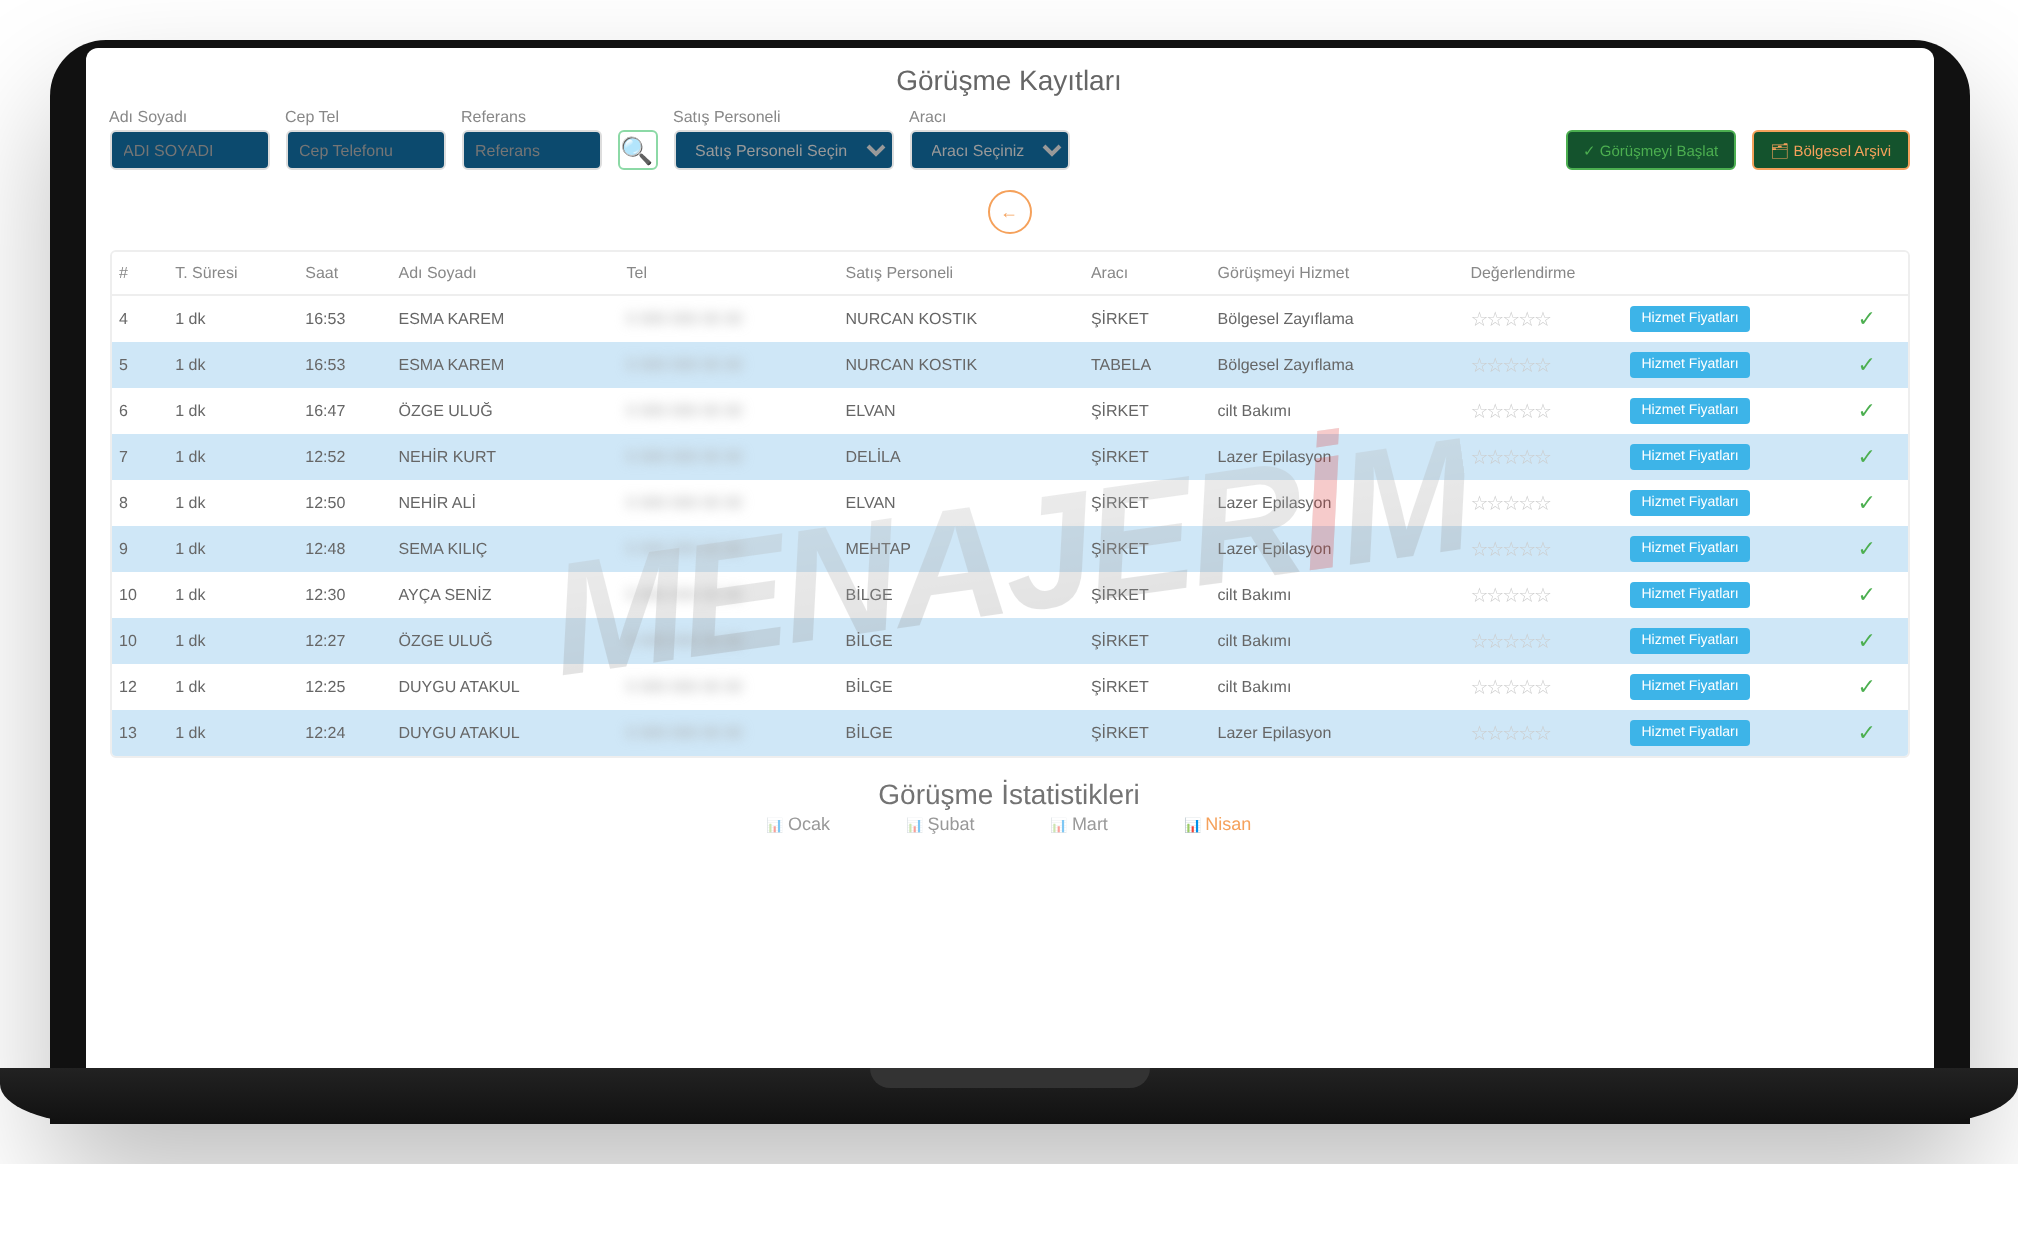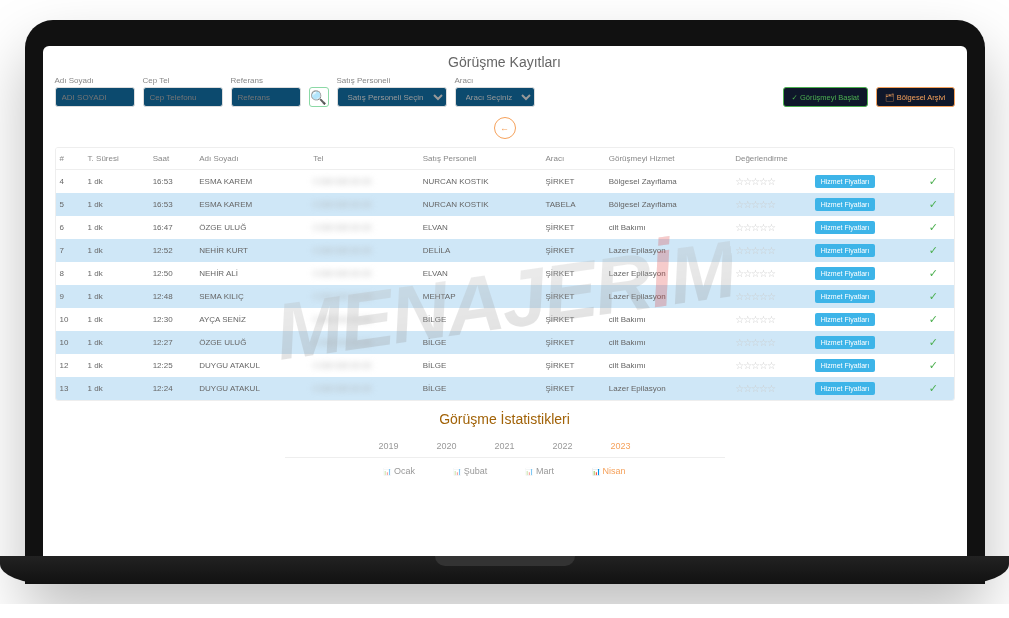--- a/index.html
+++ b/index.html
@@ -9,21 +9,21 @@
       display: flex;
       justify-content: center;
       align-items: flex-start;
       padding: 20px;
       position: relative;
     }
     .laptop-frame {
       width: 960px;
       background: #111;
       border-radius: 28px 28px 0 0;
-      padding: 26px 18px 0 18px;
+      padding: 4px 18px 0 18px;
       box-shadow: 0 30px 60px rgba(0,0,0,.25);
       position: relative;
     }
     .screen {
       background: #fff;
       border-radius: 6px 6px 0 0;
       height: 510px;
       overflow: hidden;
       position: relative;
     }
@@ -84,21 +84,21 @@
       color: #4caf50;
       height: 20px; width: 20px;
       border-radius: 3px;
       cursor: pointer;
       display: inline-flex; align-items: center; justify-content: center;
     }
     .spacer { flex: 1; }
     .btn-outline {
       border: 1px solid;
       border-radius: 3px;
-      background: #0f172a;
+      background: #14532d;
       padding: 3px 8px;
       font-size: 7.5px;
       cursor: pointer;
       height: 20px;
       white-space: nowrap;
       text-align: center;
     }
     .btn-green { border-color: #4caf50; color: #4caf50; }
     .btn-orange { border-color: #f5a15b; color: #f5a15b; }
     .date-bar {
@@ -159,23 +159,23 @@
       border: none;
       border-radius: 2px;
       padding: 3px 6px;
       font-size: 7px;
       cursor: pointer;
     }
     .check { color: #4caf50; font-size: 11px; }
     .stats-title {
       text-align: center;
       font-size: 14px;
-      color: #a16207;
+      color: #737373;
       margin-top: 10px;
-      margin-bottom: 12px;
+      margin-bottom: 0;
     }
     .years, .months {
       display: flex;
       justify-content: center;
       gap: 30px;
       font-size: 9px;
       color: #999;
     }
     .years .active, .months .active { color: #f5a15b; }
     .years { border-bottom: 1px solid #eee; padding-bottom: 4px; width: 440px; margin: 0 auto 6px; }
@@ -389,27 +389,20 @@
                 <td><span class="stars">☆☆☆☆☆</span></td>
                 <td><button class="price-btn">Hizmet Fiyatları</button></td>
                 <td><span class="check">✓</span></td>
               </tr>
             </tbody>
         </table>
       </div>
 
       <div class="stats-title">Görüşme İstatistikleri</div>
 
-      <div class="years" id="years">
-          <span>2019</span>
-          <span>2020</span>
-          <span>2021</span>
-          <span>2022</span>
-          <span class="active">2023</span>
-        </div>
       <div class="months" id="months">
           <span>Ocak</span>
           <span>Şubat</span>
           <span>Mart</span>
           <span class="active">Nisan</span>
         </div>
 
     </div>
     <div class="watermark">MENAJER<span class="dot">İ</span>M</div>
   </div>

